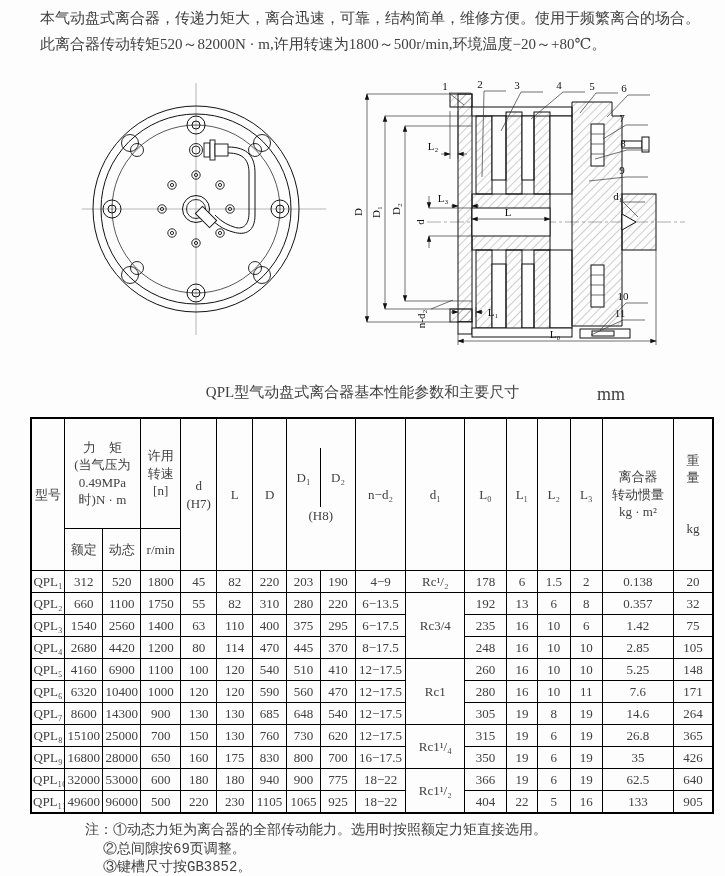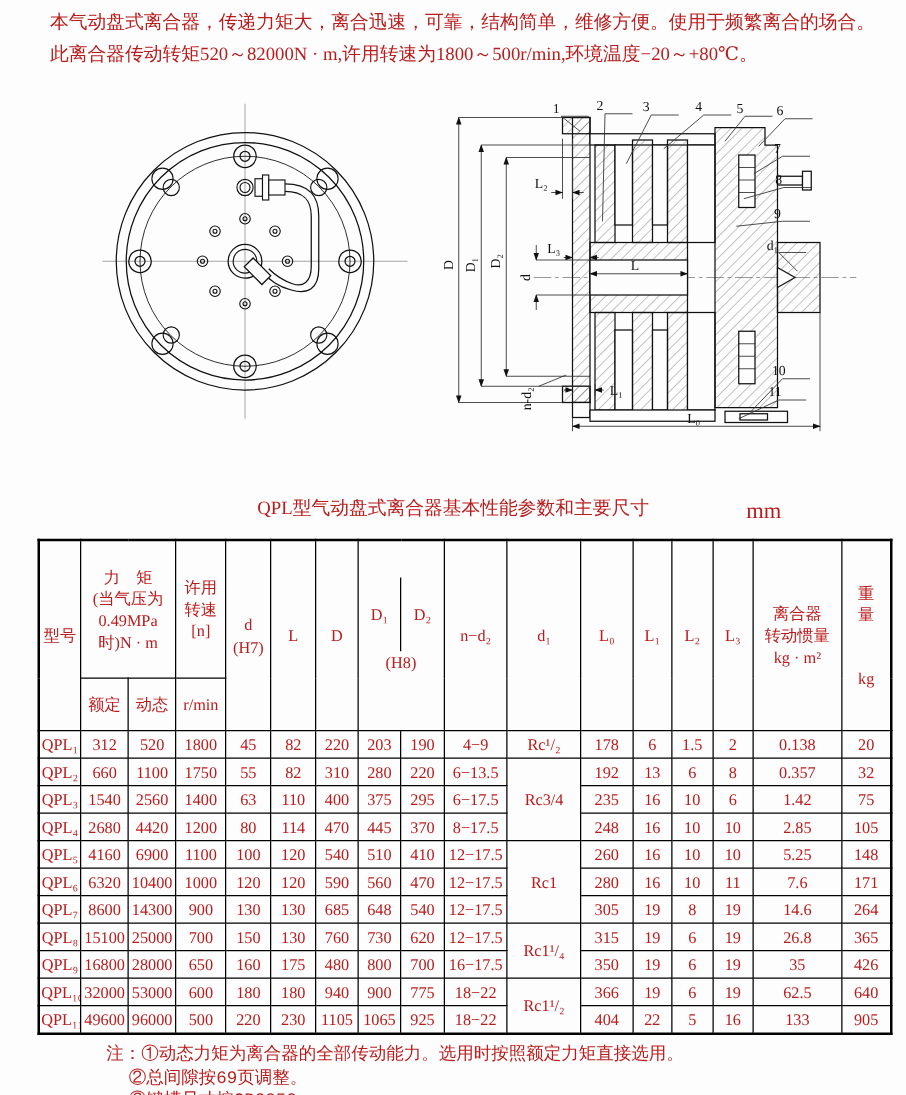--- a/index.html
+++ b/index.html
@@ -1,32 +1,32 @@
 <!DOCTYPE html>
 <html><head>
 <meta charset="utf-8">
 <style>
   html,body{margin:0;padding:0;background:#e8e8e8;}
   .page{
-    width:725px;height:876px;margin:0 auto;background:#fdfdfd;color:#b91c1c;
+    width:725px;height:876px;margin:0 auto;background:#fdfdfd;color:#404040;
     font-family:"Liberation Serif","DejaVu Serif",serif;
     position:relative;overflow:hidden;
   }
   
   .intro{padding:6px 12px 0 10px;}
   .intro p{margin:0;text-indent:2em;font-size:15px;line-height:1.7;}
   
   .figure{position:relative;height:302px;margin-top:12px;}
   .figure svg{position:absolute;}
   .svg-front{left:78px;top:0;}
   .svg-section{left:355px;top:0;}
   svg text{font-family:"Liberation Serif","DejaVu Serif",serif;font-size:11px;fill:#111;}
   
   .parts-caption{margin:12px 0 0 48px;font-size:15px;}
-  .table-title-row{position:relative;margin-top:26px;height:22px;font-size:15px;}
+  .table-title-row{position:relative;margin-top:12px;height:22px;font-size:15px;}
   .table-title{position:absolute;left:0;right:0;text-align:center;}
   .table-unit{position:absolute;left:597px;top:1px;font-size:18px;}
   
   table.spec{
     border-collapse:collapse;table-layout:fixed;width:684px;
     margin:12px 0 0 30px;border:2px solid #000;
     font-size:13px;
   }
   table.spec th,table.spec td{
     border:1px solid #000;text-align:center;vertical-align:middle;
@@ -502,21 +502,21 @@
           <td>26.8</td>
           <td>365</td>
         </tr>
         <tr>
           <td>QPL₉</td>
           <td>16800</td>
           <td>28000</td>
           <td>650</td>
           <td>160</td>
           <td>175</td>
-          <td>480</td>
+          <td>830</td>
           <td>800</td>
           <td>700</td>
           <td>16−17.5</td>
           <td>350</td>
           <td>19</td>
           <td>6</td>
           <td>19</td>
           <td>35</td>
           <td>426</td>
         </tr>

